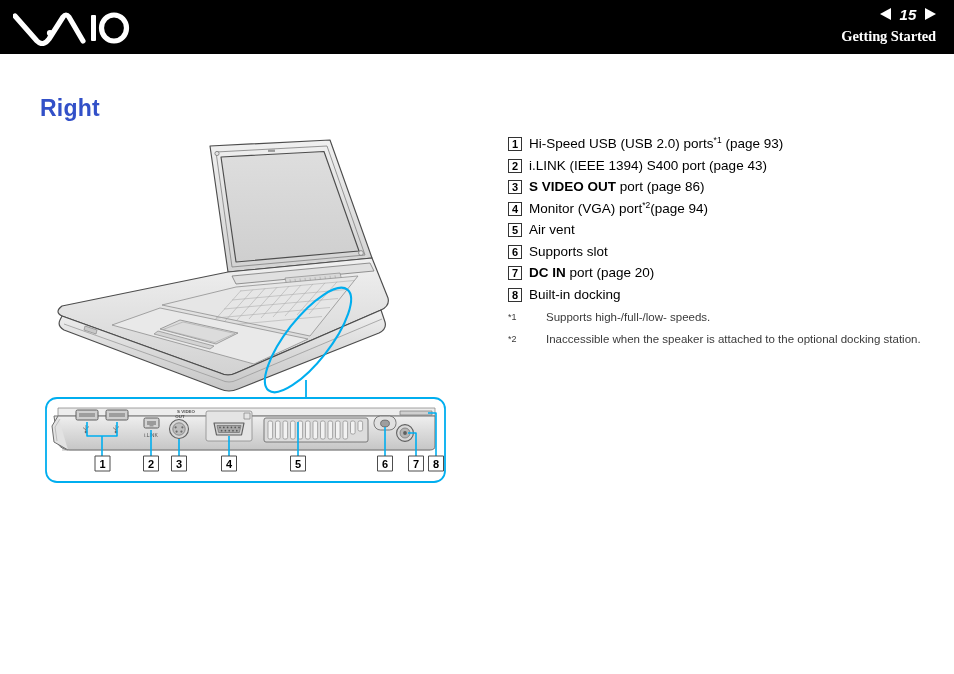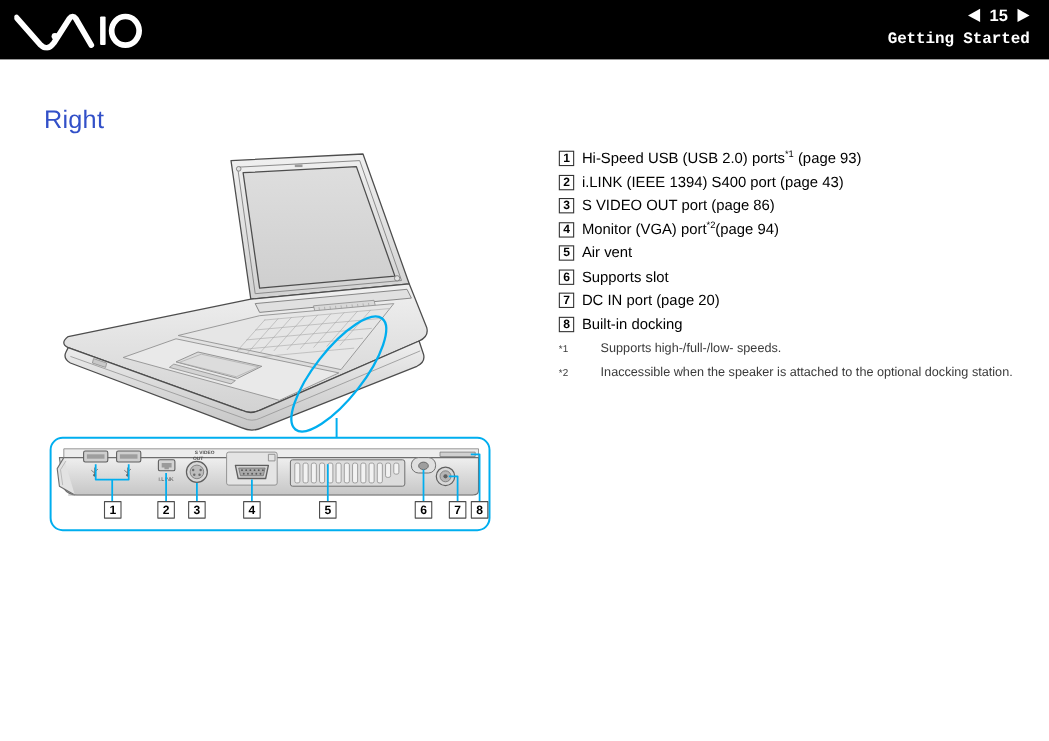--- a/index.html
+++ b/index.html
@@ -34,33 +34,33 @@
   .nav-arrow.left{
     border-top:6px solid transparent;border-bottom:6px solid transparent;
     border-right:11px solid #ffffff;
   }
   .nav-arrow.right{
     border-top:6px solid transparent;border-bottom:6px solid transparent;
     border-left:11px solid #ffffff;
   }
   .page-num{
     font-family:"Liberation Sans", sans-serif;
-    font-weight:bold;font-size:15px;color:#ffffff;
+    font-style:italic;font-weight:bold;font-size:15px;color:#ffffff;
     min-width:20px;text-align:center;letter-spacing:.2px;
   }
   .section-name{
-    font-family:Liberation Mono, monospace;
+    font-family:Liberation Serif, serif;
     font-weight:bold;font-size:14.5px;color:#ffffff;
     margin-top:4px;letter-spacing:-.1px;text-align:center;
   }
 
   
   .page-title{
     position:absolute;left:40px;top:95px;
-    font-size:23px;color:#3250c8;font-weight:normal;
+    font-size:23px;color:#3250c8;font-weight:bold;
     letter-spacing:.2px;
   }
 
   
   .list-col{
     position:absolute;left:508px;top:136px;width:430px;
   }
   .li{
     display:flex;align-items:flex-start;
     margin-bottom:5.5px;
@@ -70,21 +70,21 @@
     flex:0 0 auto;
     width:14px;height:14px;
     border:1px solid #333;
     background:#fff;
     font-size:11px;font-weight:bold;line-height:13px;
     text-align:center;color:#000;
     margin-right:7px;margin-top:1px;
     box-sizing:border-box;
   }
   .li-text{flex:1 1 auto;}
-  .li-text b{font-weight:normal;}
+  .li-text b{font-weight:bold;}
   .lnk{color:#000000;}
   sup{font-size:8.5px;vertical-align:super;line-height:0;}
 
   
   .footnotes{
     position:absolute;left:508px;top:310px;width:430px;
     font-family:"Liberation Sans Narrow","Liberation Sans",sans-serif;
   }
   .fn{
     display:flex;align-items:flex-start;

